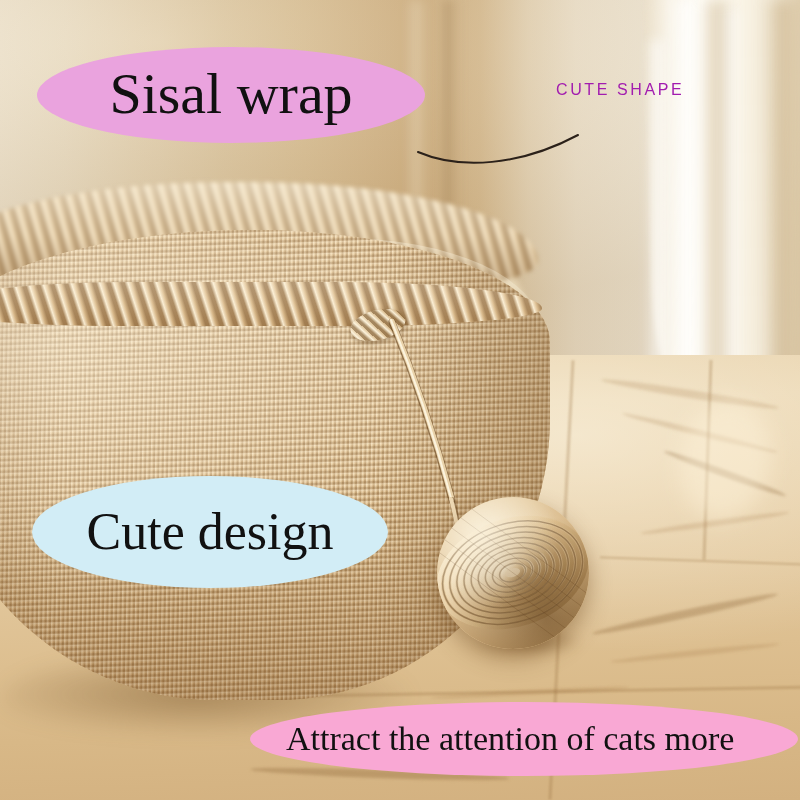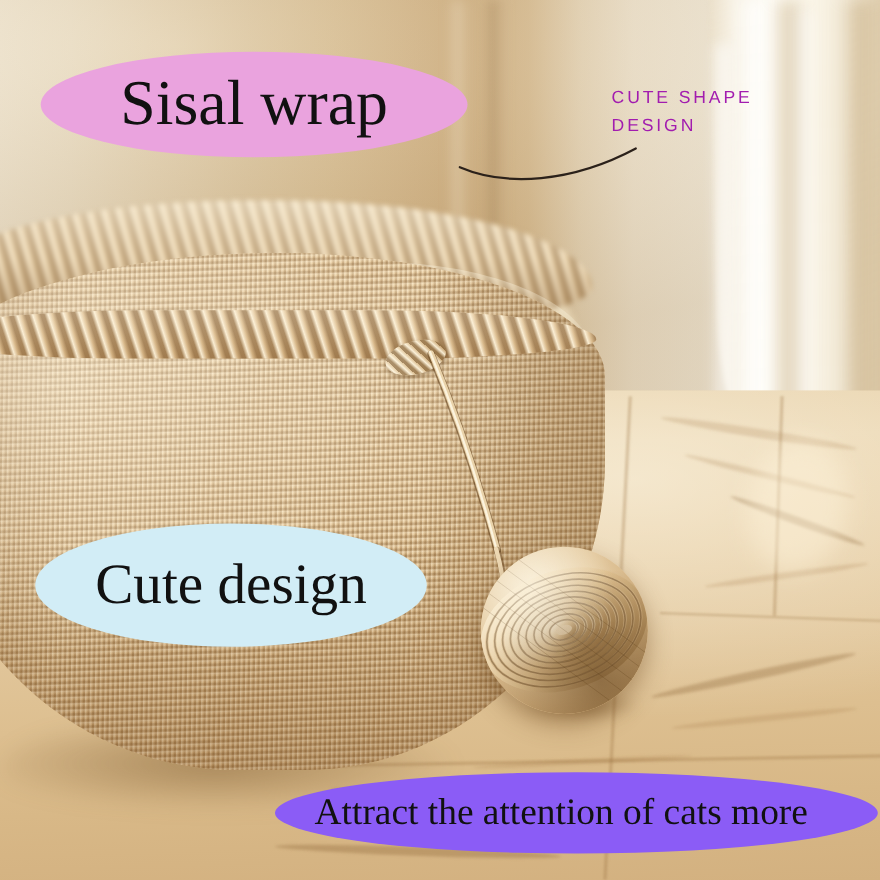--- a/index.html
+++ b/index.html
@@ -262,21 +262,21 @@
 
   #badge-cute{
     left:32px;top:476px;width:356px;height:112px;
     background:#d2edf6;
     font-size:52px;
   }
   #badge-cute .badge-text{ transform:translateY(-1px); }
 
   #badge-attract{
     left:250px;top:702px;width:548px;height:74px;
-    background:#8b5cf6;
+    background:#f9a8d4;
     font-size:34px;
     justify-content:flex-start;
   }
   #badge-attract .badge-text{ padding-left:36px; }
 
   
   #caption-cute-shape{
     position:absolute;left:556px;top:78px;width:180px;
     font-family:"Liberation Sans",sans-serif;
     font-size:16px;letter-spacing:2.6px;line-height:1.55;
@@ -405,21 +405,20 @@
     </svg>
     <div class="ball-shade"></div>
   </div>
 
   <svg class="ann-line">
     <path d="M 418 152 C 460 170, 520 166, 578 135" stroke="#2b211a" stroke-width="2" fill="none" stroke-linecap="round"></path>
   </svg>
 
   <div id="caption-cute-shape">
     <div>CUTE SHAPE</div>
-    <div>DESIGN</div>
   </div>
 
   <div class="badge" id="badge-sisal">
     <span class="badge-text">Sisal wrap</span>
   </div>
 
   <div class="badge" id="badge-cute">
     <span class="badge-text">Cute design</span>
   </div>
 

